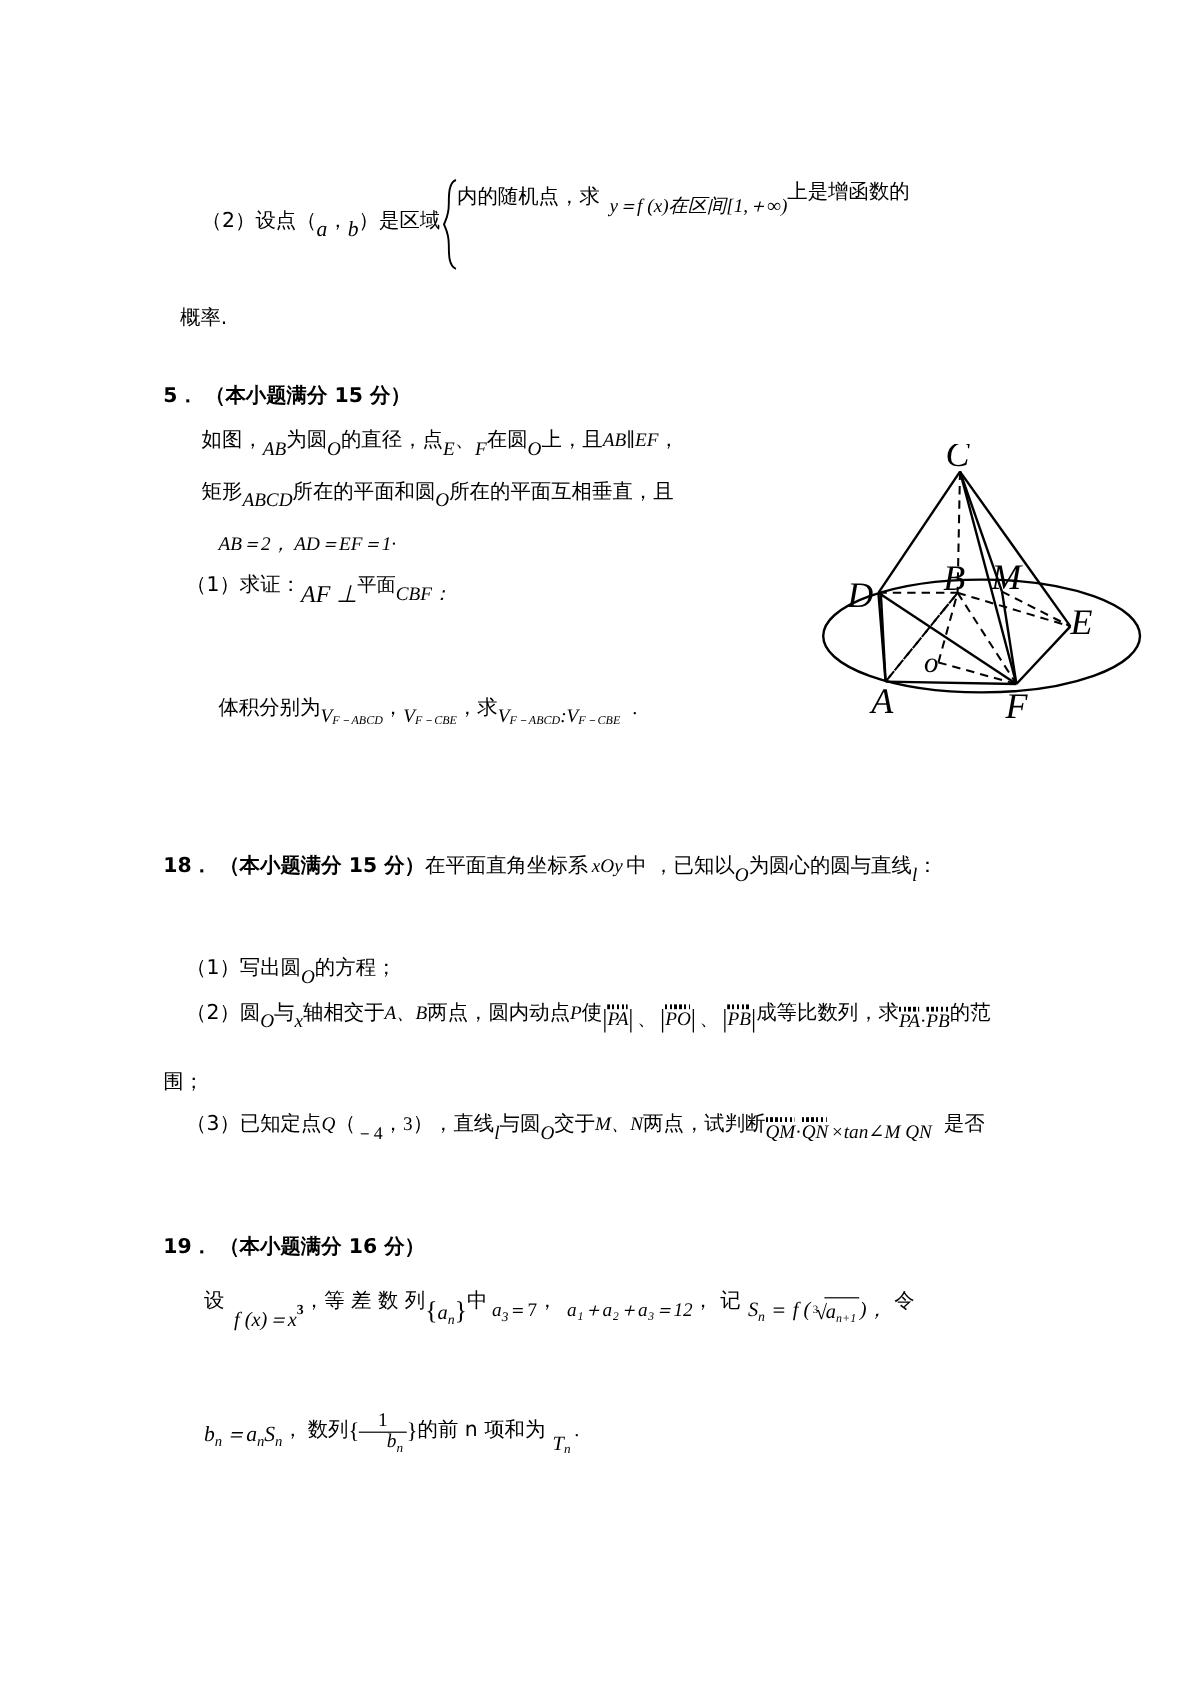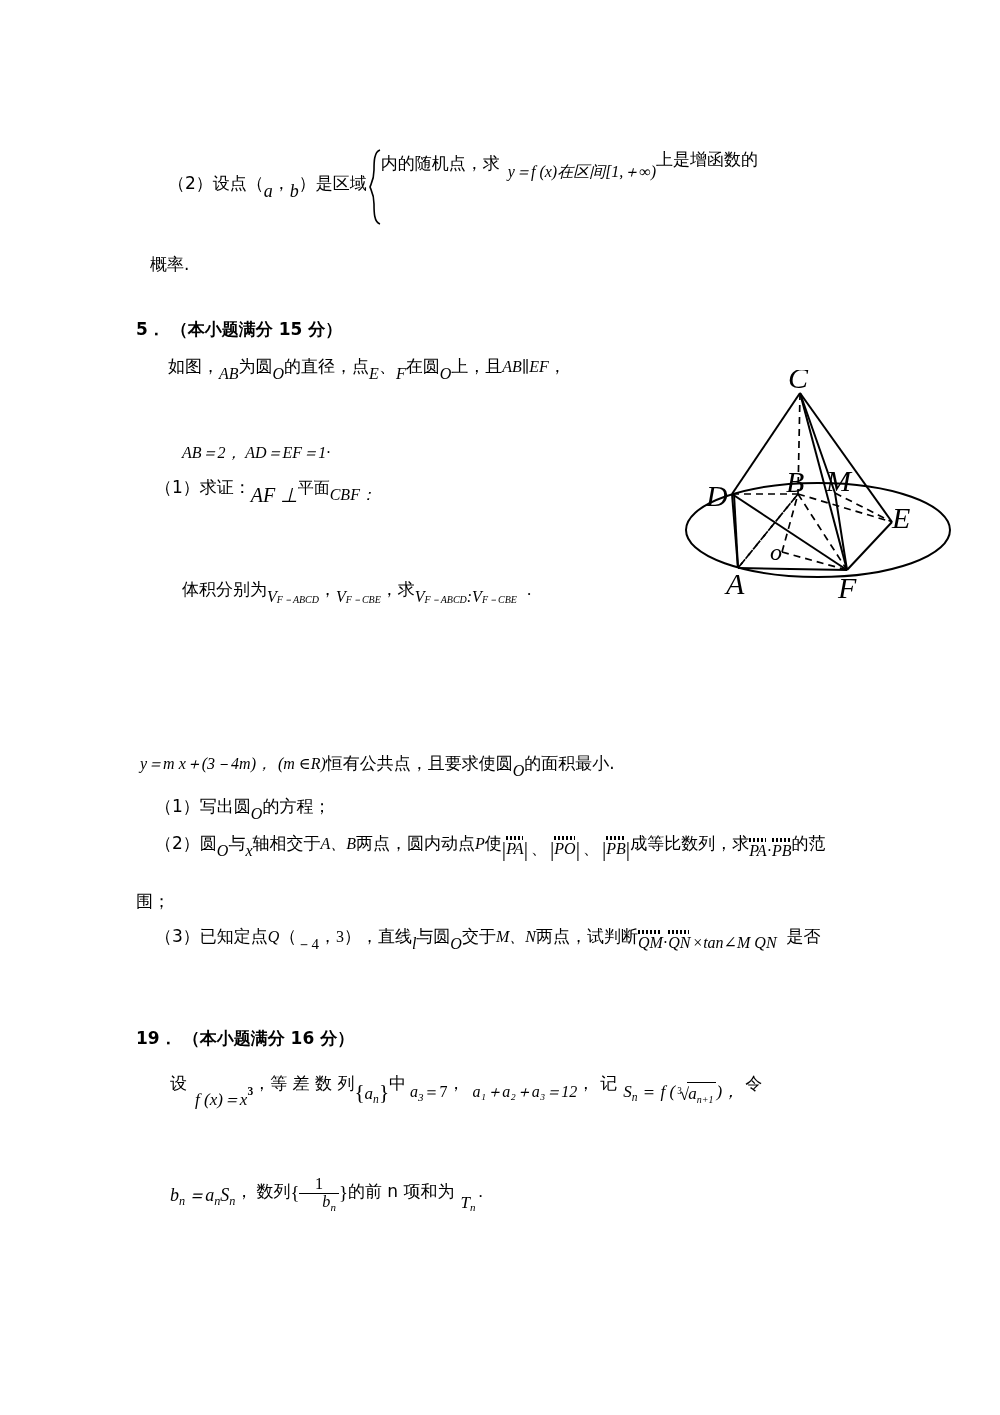--- a/index.html
+++ b/index.html
@@ -86,20 +86,23 @@
   <div class="row cn" style="left:150px; top:253px; font-size:17px;">概率.</div>
 
   <div class="row" style="left:136px; top:318px;">
     <span class="qnum">5．</span><span class="qnum" style="padding-left:6px;">（本小题满分 15 分）</span>
   </div>
 
   <div class="row" style="left:168px; top:355px; font-size:17px;">
     <span class="cn">如图，</span><span class="mi dropsub" style="font-size:16px;">AB</span><span class="cn">为圆</span><span class="mi dropsub" style="font-size:16px;">O</span><span class="cn">的直径，点</span><span class="mi dropsub" style="font-size:16px;">E</span><span class="cn">、</span><span class="mi dropsub" style="font-size:16px;">F</span><span class="cn">在圆</span><span class="mi dropsub" style="font-size:16px;">O</span><span class="cn">上，且</span><span class="mi" style="font-size:16px;">AB∥EF</span><span class="cn">，</span>
   </div>
 
+  <div class="row" style="left:168px; top:398px; font-size:17px;">
+    <span class="cn">矩形</span><span class="mi dropsub" style="font-size:16px;">ABCD</span><span class="cn">所在的平面和圆</span><span class="mi dropsub" style="font-size:16px;">O</span><span class="cn">所在的平面互相垂直，且</span>
+  </div>
 
   <div class="row mi" style="left:182px; top:443px; font-size:16px;">AB＝2，  AD＝EF＝1·</div>
 
   <div class="row" style="left:155px; top:472px; font-size:17px;">
     <span class="cn">（1）求证：</span><span class="mi dropsub" style="font-size:20px;">AF ⊥</span><span class="cn" style="font-size:16px;">平面</span><span class="mi dropsub" style="font-size:16px;margin-top:13px;">CBF：</span>
   </div>
 
 
 
   <div class="row" style="left:182px; top:578px; font-size:17px;">
@@ -141,24 +144,24 @@
       <text class="lbl" x="36" y="136">D</text>
       <text class="lbl" x="116" y="122">B</text>
       <text class="lbl" x="156" y="121">M</text>
       <text class="lbl" x="222" y="158">E</text>
       <text class="lbl lbl-sm" x="100" y="190">o</text>
       <text class="lbl" x="56" y="224">A</text>
       <text class="lbl" x="168" y="228">F</text>
     </svg>
   </div>
 
+  <div class="row" style="left:136px; top:710px; font-size:17px;">
+    <span class="qnum">18．</span><span class="qnum" style="padding-left:6px;">（本小题满分 15 分）</span><span class="cn">在平面直角坐标系</span><span class="mi" style="font-size:16px; padding:0 3px;">xOy</span><span class="cn">中 ，已知以</span><span class="mi dropsub" style="font-size:16px;">O</span><span class="cn">为圆心的圆与直线</span><span class="mi dropsub" style="font-size:16px;">l</span><span class="cn">：</span>
+  </div>
 
-  <div class="row" style="left:140px; top:752px; font-size:17px;">
-    <span class="mi" style="font-size:16px;">y＝m x＋(3－4m)，</span><span class="mi" style="font-size:16px; padding-left:6px;">(m ∈R)</span><span class="cn">恒有公共点，且要求使圆</span><span class="mi dropsub" style="font-size:16px;">O</span><span class="cn">的面积最小.</span>
-  </div>
 
   <div class="row" style="left:155px; top:795px; font-size:17px;">
     <span class="cn">（1）写出圆</span><span class="mi dropsub" style="font-size:16px;">O</span><span class="cn">的方程；</span>
   </div>
 
   <div class="row" style="left:155px; top:832px; font-size:17px;">
     <span class="cn">（2）圆</span><span class="mi dropsub" style="font-size:16px;">O</span><span class="cn">与</span><span class="mi dropsub" style="font-size:16px;">x</span><span class="cn">轴相交于</span><span class="mi" style="font-size:16px;">A、B</span><span class="cn">两点，圆内动点</span><span class="mi" style="font-size:16px;">P</span><span class="cn">使</span><span style="display:inline-block; position:relative; top:5px; font-size:16px;"><span class="absbar">|</span><span class="mi vec">PA</span><span class="absbar">|</span><span style="padding:0 3px;">、</span><span class="absbar">|</span><span class="mi vec">PO</span><span class="absbar">|</span><span style="padding:0 3px;">、</span><span class="absbar">|</span><span class="mi vec">PB</span><span class="absbar">|</span></span><span class="cn">成等比数列，求</span><span style="display:inline-block; position:relative; top:7px; font-size:16px;"><span class="mi vec">PA</span><span class="mn">·</span><span class="mi vec">PB</span></span><span class="cn">的范</span>
   </div>
 
   <div class="row cn" style="left:136px; top:890px; font-size:17px;">围；</div>

